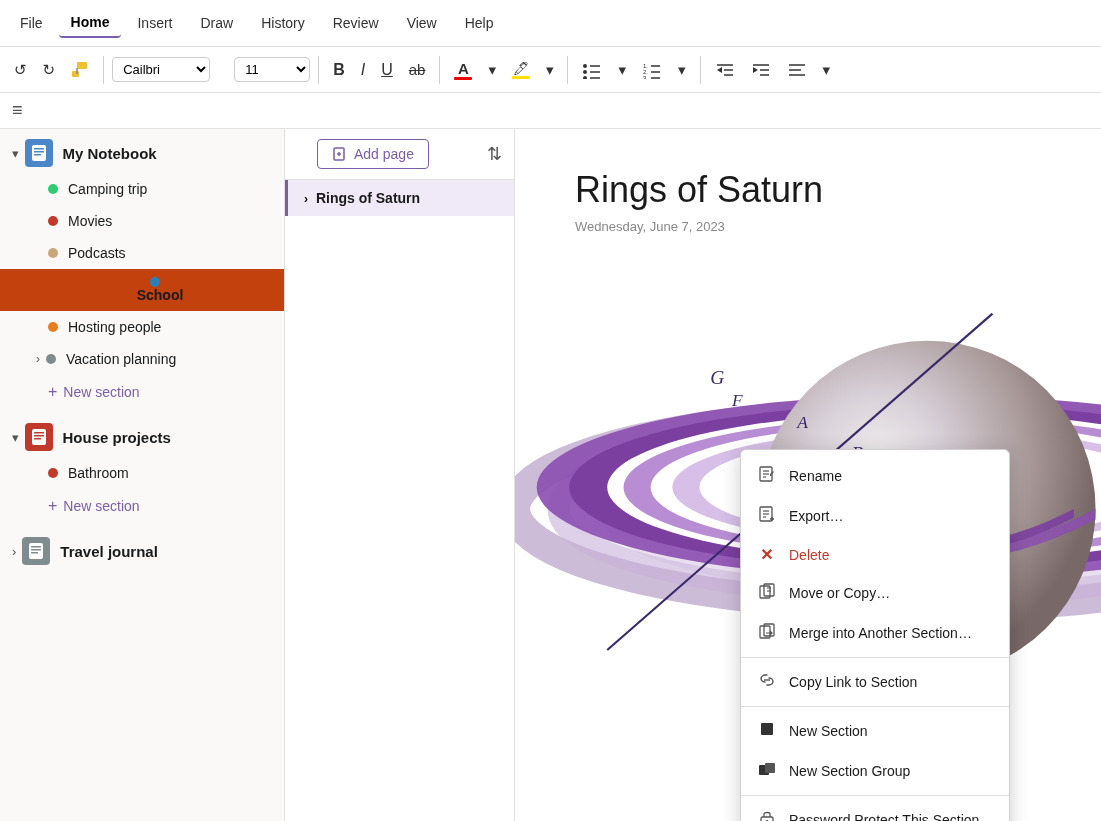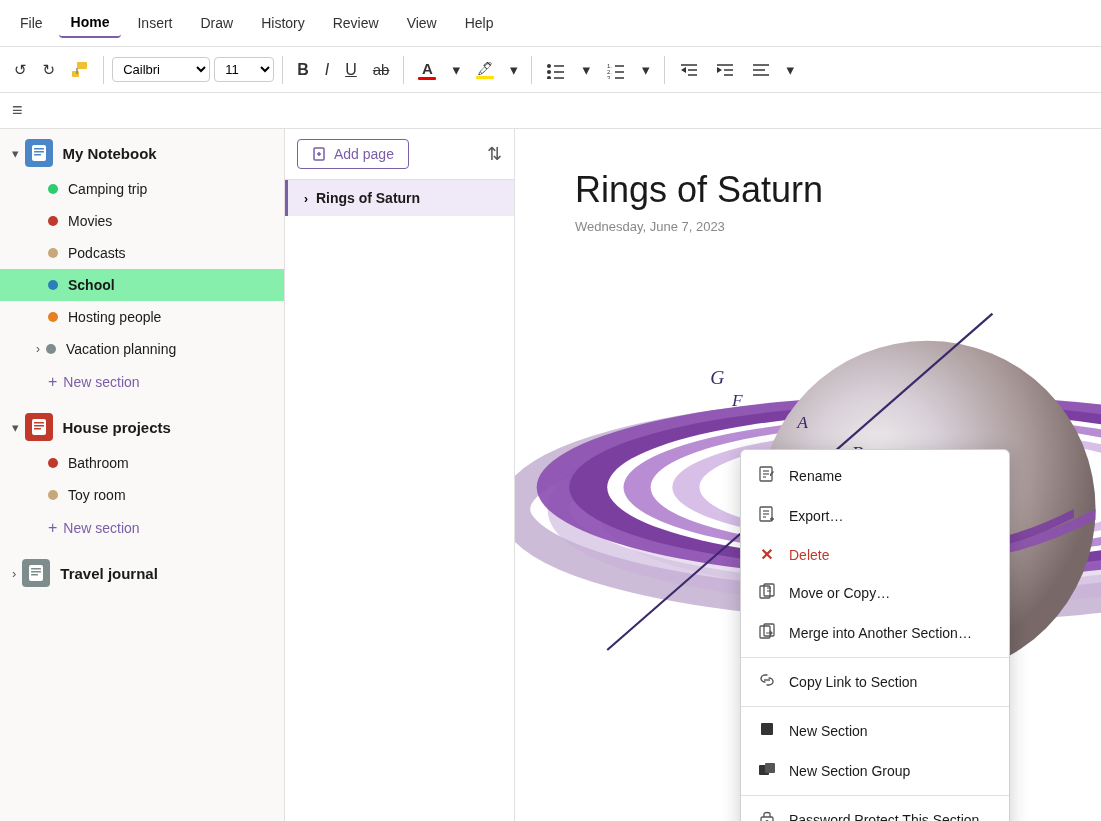--- a/index.html
+++ b/index.html
@@ -8,21 +8,21 @@
     
     .menu-bar { display: flex; align-items: center; height: 47px; background: #fff; border-bottom: 1px solid #e0e0e0; padding: 8px 8px; gap: 4px; }
     .menu-item { padding: 6px 12px; cursor: pointer; border-radius: 4px; font-size: 14px; color: #333; }
     .menu-item.active { font-weight: 700; border-bottom: 2px solid #7B5EA7; color: #000; }
 
     
     .toolbar { display: flex; align-items: center; height: 46px; background: #fff; border-bottom: 1px solid #e0e0e0; padding: 0 8px; gap: 4px; }
     .toolbar-btn { padding: 4px 6px; cursor: pointer; border-radius: 4px; border: none; background: transparent; font-size: 15px; color: #333; display: flex; align-items: center; }
     .toolbar-separator { width: 1px; height: 28px; background: #d0d0d0; margin: 0 4px; }
     .font-select { border: 1px solid #ccc; border-radius: 4px; padding: 3px 6px; font-size: 13px; width: 98px; cursor: pointer; background: #fff; }
-    .font-size-select { border: 1px solid #ccc; border-radius: 4px; padding: 3px 6px; font-size: 13px; width: 60px; cursor: pointer; background: #fff; }
+    .font-size-select { border: 1px solid #ccc; border-radius: 4px; padding: 3px 6px; font-size: 13px; width: 76px; cursor: pointer; background: #fff; margin-left: 20px; }
     .toolbar-bold { font-weight: 900; font-size: 16px; }
     .toolbar-italic { font-style: italic; font-size: 16px; }
     .toolbar-underline { text-decoration: underline; font-size: 16px; }
     .color-btn { position: relative; display: flex; flex-direction: column; align-items: center; }
     .color-bar { width: 18px; height: 3px; border-radius: 1px; }
     .red-bar { background: #e00; }
     .yellow-bar { background: #ffe000; }
 
     
     .subheader { display: flex; align-items: center; height: 36px; background: #fff; border-bottom: 1px solid #e0e0e0; padding: 0 12px; }
@@ -34,32 +34,32 @@
     
     .sidebar { width: 285px; background: #faf9f8; border-right: 1px solid #e0e0e0; overflow-y: auto; padding-bottom: 20px; }
 
     .notebook-group { margin-bottom: 4px; }
     .notebook-header { display: flex; align-items: center; padding: 10px 12px 6px 12px; cursor: pointer; }
     .notebook-chevron { font-size: 13px; margin-right: 6px; color: #555; }
     .notebook-icon { width: 28px; height: 28px; border-radius: 4px; margin-right: 10px; display: flex; align-items: center; justify-content: center; font-size: 16px; }
     .notebook-title { font-weight: 700; font-size: 15px; color: #1a1a1a; }
 
     .section-item { display: flex; align-items: center; padding: 8px 12px 8px 48px; cursor: pointer; border-radius: 0; }
-    .section-item.active { background: #86efac; font-weight: 700; }
+    .section-item.active { background: #c2410c; font-weight: 700; flex-direction: column; }
     .section-dot { width: 10px; height: 10px; border-radius: 50%; margin-right: 10px; flex-shrink: 0; }
     .section-name { font-size: 14px; color: #1a1a1a; }
     .section-chevron { font-size: 12px; margin-right: 6px; color: #555; }
 
     .new-section { display: flex; align-items: center; padding: 8px 12px 8px 48px; cursor: pointer; color: #7B5EA7; font-size: 14px; }
     .new-section-icon { margin-right: 6px; font-size: 16px; }
 
     
     .pages-panel { width: 230px; background: #fff; border-right: 1px solid #e0e0e0; display: flex; flex-direction: column; }
     .pages-header { display: flex; align-items: center; padding: 10px 12px; border-bottom: 1px solid #e0e0e0; }
-    .add-page-btn { display: flex; align-items: center; gap: 6px; border: 1px solid #7B5EA7; border-radius: 4px; padding: 6px 14px; cursor: pointer; color: #7B5EA7; font-size: 14px; background: #fff; }
+    .add-page-btn { display: flex; align-items: center; gap: 6px; border: 1px solid #7B5EA7; border-radius: 4px; padding: 6px 14px; cursor: pointer; color: #7B5EA7; font-size: 14px; background: #fff; margin-left: 20px; }
     .sort-btn { margin-left: auto; cursor: pointer; font-size: 18px; color: #555; }
 
     .page-item { padding: 10px 16px; cursor: pointer; border-left: 3px solid transparent; }
     .page-item.active { border-left: 3px solid #7B5EA7; background: #f0eaf8; font-weight: 600; }
     .page-item-text { font-size: 14px; color: #1a1a1a; }
     .page-item-chevron { font-size: 12px; margin-right: 4px; }
 
     
     .content-area { flex: 1; background: #fff; overflow: hidden; position: relative; }
     .page-content { padding: 40px 60px; }
@@ -233,24 +233,20 @@
               <rect x="4" y="10" width="7" height="1.5" rx="0.5" fill="#c0392b"></rect>
             </svg>
         </div>
         <span class="notebook-title">House projects</span>
       </div>
 
       <div class="section-item">
         <div class="section-dot" style="background:#c0392b;"></div>
         <span class="section-name">Bathroom</span>
       </div>
-      <div class="section-item">
-        <div class="section-dot" style="background:#c8a87a;"></div>
-        <span class="section-name">Toy room</span>
-      </div>
       <div class="new-section">
         <span class="new-section-icon">+</span>
         <span>New section</span>
       </div>
     </div>
 
     <div class="notebook-group">
       <div class="notebook-header">
         <span class="notebook-chevron">›</span>
         <div class="notebook-icon" style="background:#7f8c8d;">

